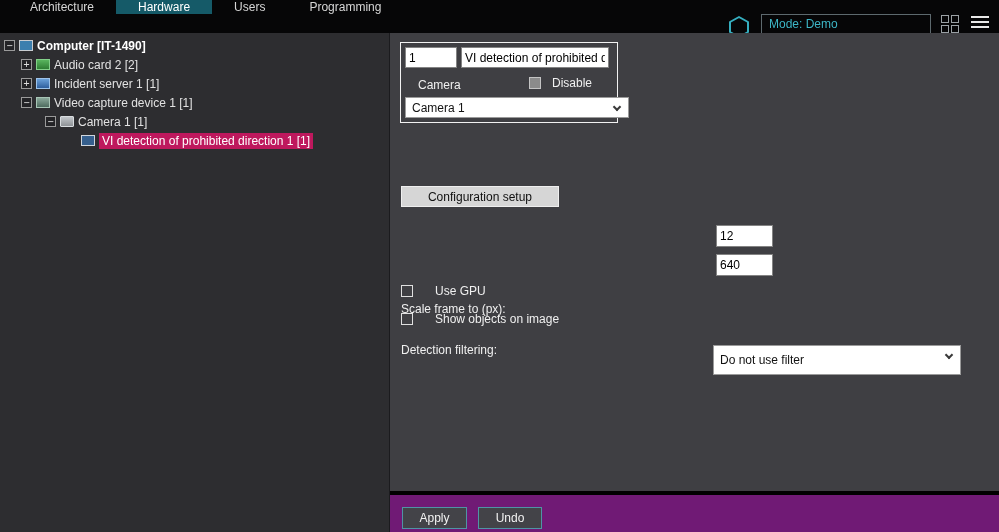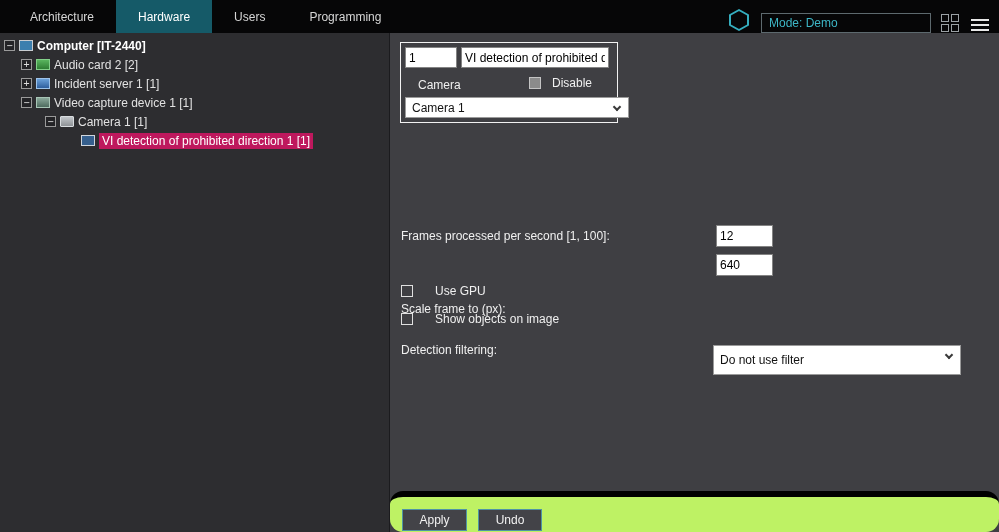--- a/index.html
+++ b/index.html
@@ -5,25 +5,25 @@
   * { box-sizing: border-box; }
   html,body { margin:0; padding:0; }
   body {
     width:999px; height:532px; overflow:hidden;
     background:#3f3f43;
     font-family:"Liberation Sans", sans-serif;
     font-size:12px;
   }
 
   
-  .topbar { height:33px; background:#060607; display:flex; align-items:stretch; }
+  .topbar { height:33px; background:#060607; display:flex; align-items:stretch;flex-direction:column; }
   .tabs { display:flex; margin-left:8px; }
   .tab { display:flex; align-items:center; padding:0 22px; color:#d6d6d6; font-size:12px; cursor:default; }
   .tab.active { background:#155a68; color:#ffffff; }
-  .topbar-right { margin-left:auto; display:flex; align-items:flex-end; gap:9px; padding-right:8px; }
+  .topbar-right { margin-left:auto; display:flex; align-items:flex-start; gap:9px; padding-right:8px; }
   .hexagon { width:26px; height:26px; display:flex; align-items:center; justify-content:center; }
   .mode-field { width:170px; height:20px; border:1px solid #5d696e; color:#3db6c6;
                 display:flex; align-items:center; padding:0 7px; background:#060607; }
   .grid-icon { width:20px; height:20px; display:grid; grid-template-columns:8px 8px; grid-template-rows:8px 8px; gap:2px; align-content:center; justify-content:center; }
   .grid-icon span { border:1px solid #9aa0a4; }
   .menu-icon { display:flex; flex-direction:column; gap:3px; padding:2px; }
   .menu-icon span { width:18px; height:2px; background:#e8e8e8; }
 
   
   .content { display:flex; height:499px; }
@@ -75,21 +75,21 @@
   .fps-input   { position:absolute; left:326px; top:192px; width:57px; height:22px; }
   .scale-label { left:11px; top:225px;margin-top:44px; }
   .scale-input { position:absolute; left:326px; top:221px; width:57px; height:22px; }
   .cb-row { position:absolute; display:flex; align-items:center; gap:22px; color:#f0f0f0; }
   .gpu-row     { left:11px; top:251px; }
   .objects-row { left:11px; top:279px; }
   .filter-label { left:11px; top:310px; }
   .filter-dd { position:absolute; left:323px; top:312px; width:248px; height:30px; }
 
   .footer { position:absolute; left:0; right:0; bottom:0; height:41px;
-            background:#bef264; border-top:6px solid #000000;border-radius:13px; }
+            background:#701a75; border-top:4px solid #000000; }
   .btn { position:absolute; top:12px; height:22px; background:#434348; border:1px solid #4f94a5;
          color:#f2f2f2; font-size:12px; font-family:inherit; }
   .apply-btn { left:12px; width:65px; }
   .undo-btn  { left:88px; width:64px; }
 </style>
 </head>
 <body>
 
 <div class="topbar">
   <div class="tabs">
@@ -120,21 +120,21 @@
     </span>
   </div>
 </div>
 
 <div class="content">
 
   <div class="tree-panel">
     <div class="tree-row bold lvl0">
       <span class="exp">−</span>
       <span class="icon icon-computer"></span>
-      <span class="tl">Computer [IT-2440]</span>
+      <span class="tl">Computer [IT-1490]</span>
     </div>
     <div class="tree-row lvl1">
       <span class="exp">+</span>
       <span class="icon icon-audio"></span>
       <span class="tl">Audio card 2 [2]</span>
     </div>
     <div class="tree-row lvl1">
       <span class="exp">+</span>
       <span class="icon icon-server"></span>
       <span class="tl">Incident server 1 [1]</span>
@@ -164,22 +164,22 @@
       <div class="gb-disable">
         <span class="cb gray"></span>
         <span>Disable</span>
       </div>
       <div class="dd gb-dd">
         <span>Camera 1</span>
         <span class="chev"></span>
       </div>
     </div>
 
-
-    <span class="lbl fps-label">Frames processed per second [1, 100]:</span>
+    <button class="config-btn">Configuration setup</button>
+
     <input class="ti fps-input" value="12" style="">
 
     <span class="lbl scale-label">Scale frame to (px):</span>
     <input class="ti scale-input" value="640" style="">
 
     <div class="cb-row gpu-row">
       <span class="cb"></span>
       <span>Use GPU</span>
     </div>
 

